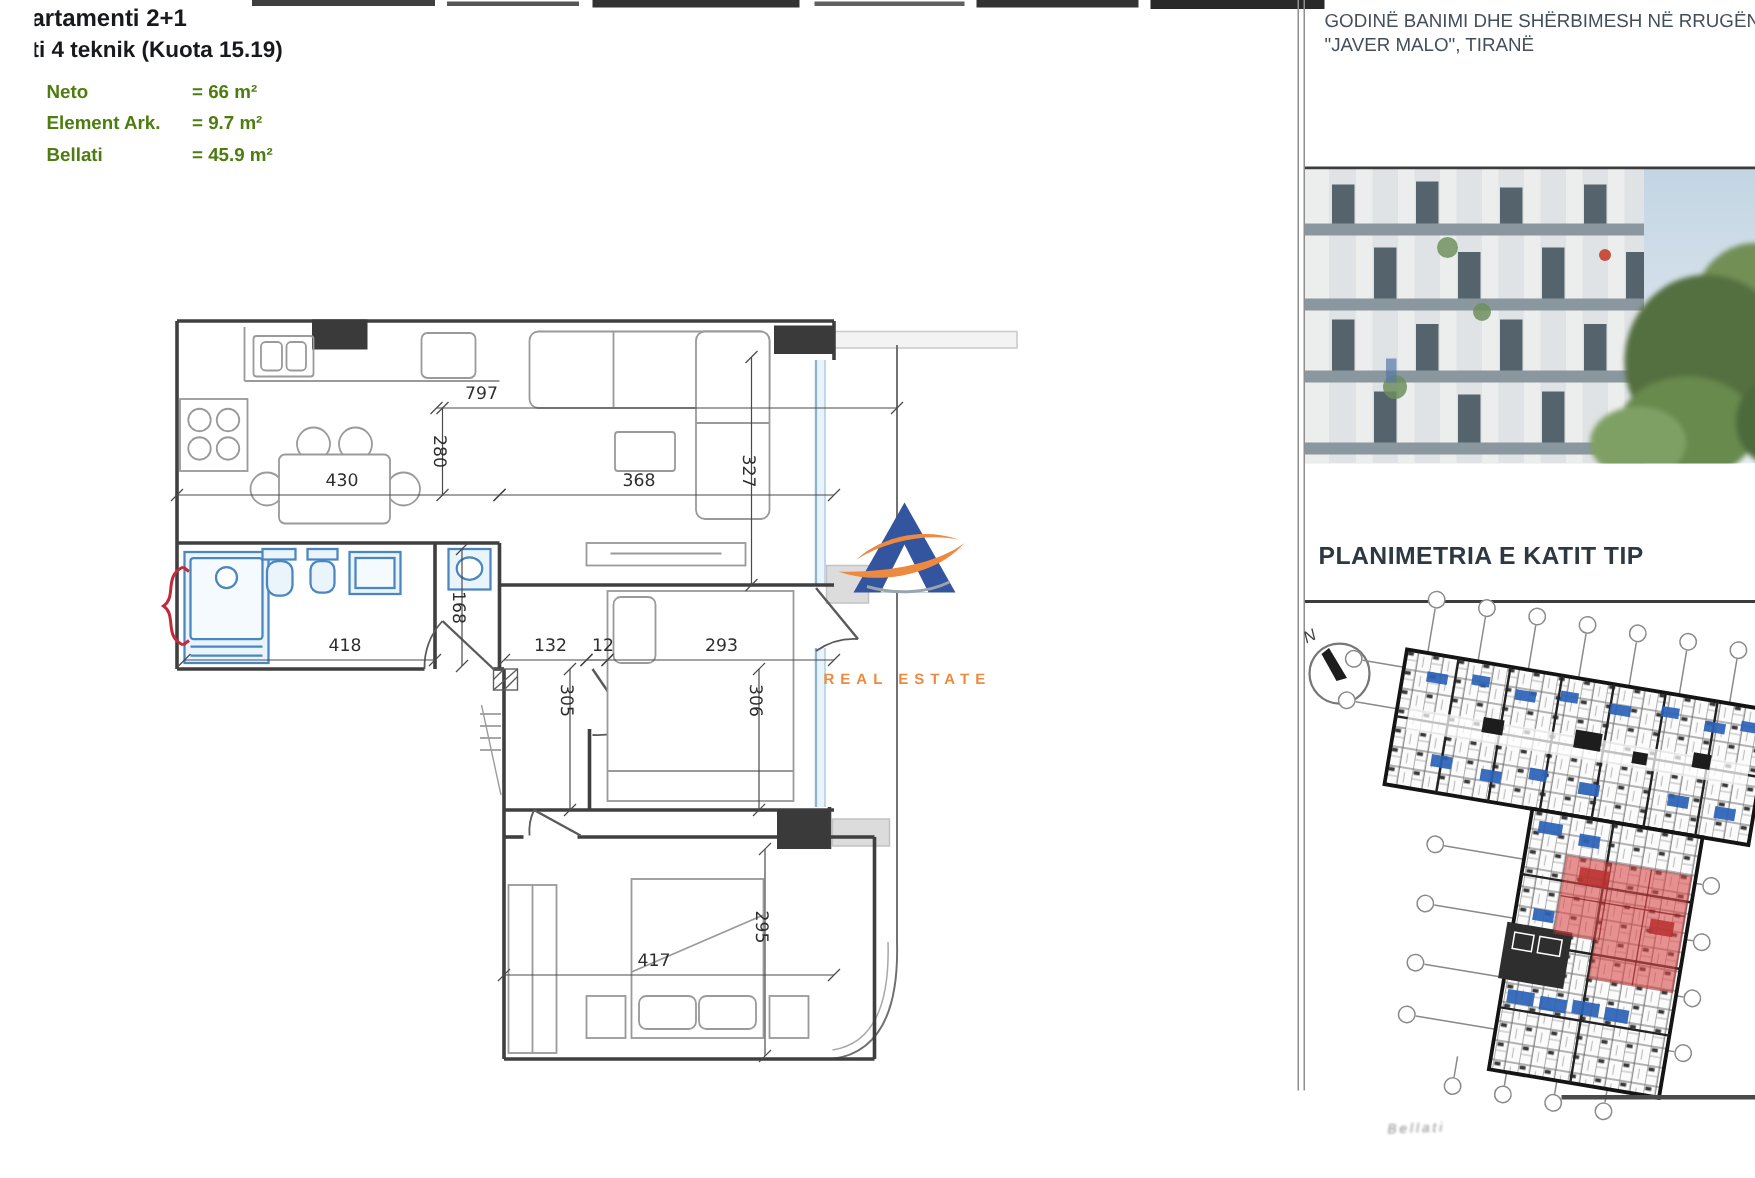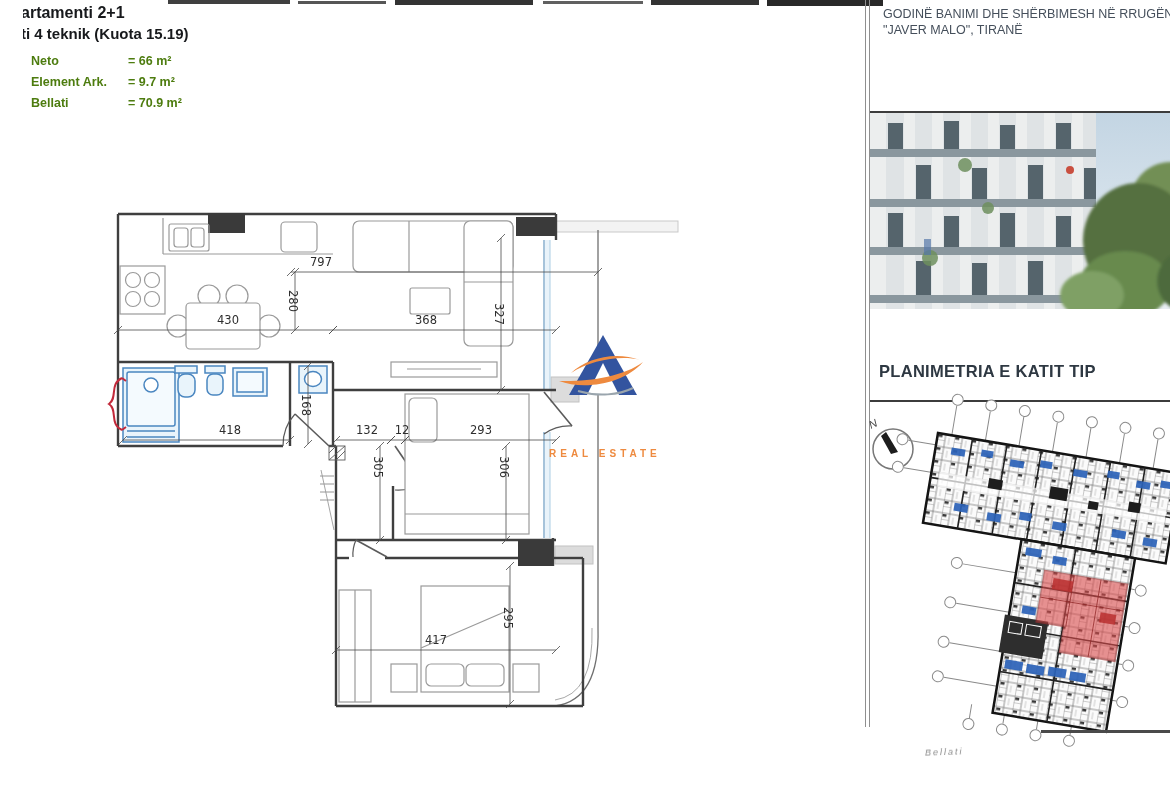--- a/index.html
+++ b/index.html
@@ -56,21 +56,21 @@
       <rect x="744" y="0" width="116" height="6" opacity="0.95"></rect>
     </g>
   </svg>
 
   <div class="info-block">
     <div class="title-line1">artamenti 2+1</div>
     <div class="title-line2">ti 4 teknik (Kuota 15.19)</div>
     <div class="area-rows">
         <div class="area-row"><span class="a-label">Neto</span><span class="a-value">= 66 m²</span></div>
         <div class="area-row"><span class="a-label">Element Ark.</span><span class="a-value">= 9.7 m²</span></div>
-        <div class="area-row"><span class="a-label">Bellati</span><span class="a-value">= 70.9 m²</span></div>
+        <div class="area-row"><span class="a-label">Bellati</span><span class="a-value">= 45.9 m²</span></div>
       </div>
   </div>
 
   <svg class="floorplan" width="650" height="530" viewBox="40 190 650 530">
 
     <g>
       <rect x="533" y="221" width="122" height="11" fill="#f3f3f3" stroke="#c9c9c9" stroke-width="1"></rect>
       <rect x="528" y="377" width="28" height="25" fill="#dcdcdc" stroke="#c2c2c2" stroke-width="1"></rect>
       <rect x="532" y="546" width="38" height="18" fill="#dcdcdc" stroke="#c2c2c2" stroke-width="1"></rect>
       <line x1="575" y1="230" x2="575" y2="628" stroke="#6f6f6f" stroke-width="1.3"></line>

